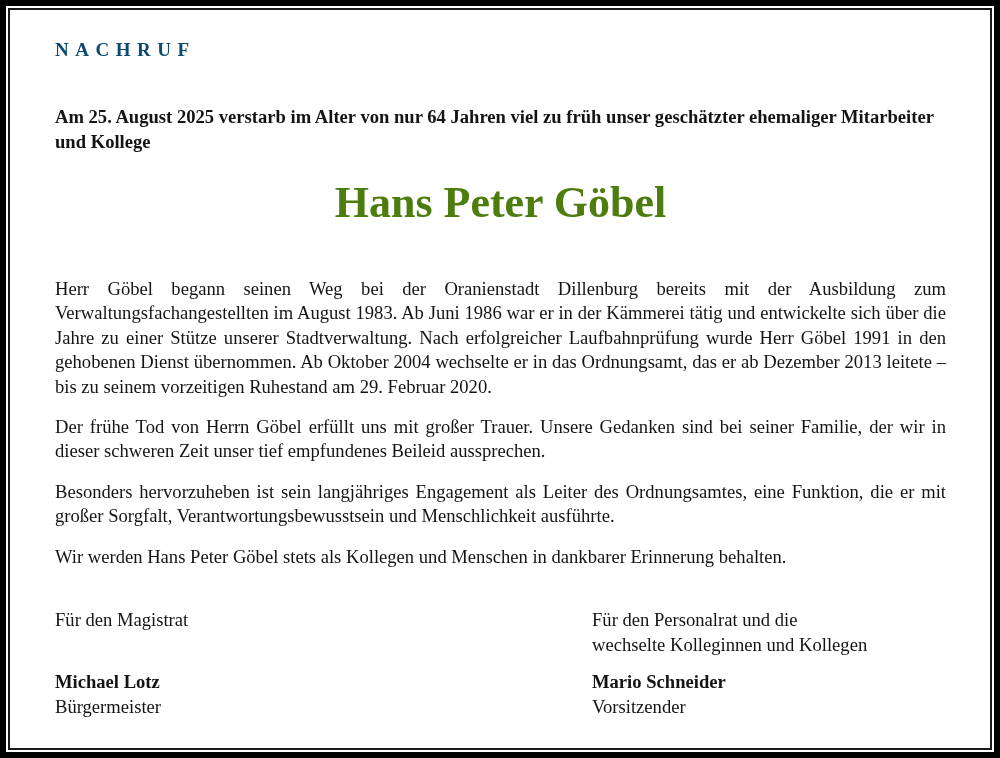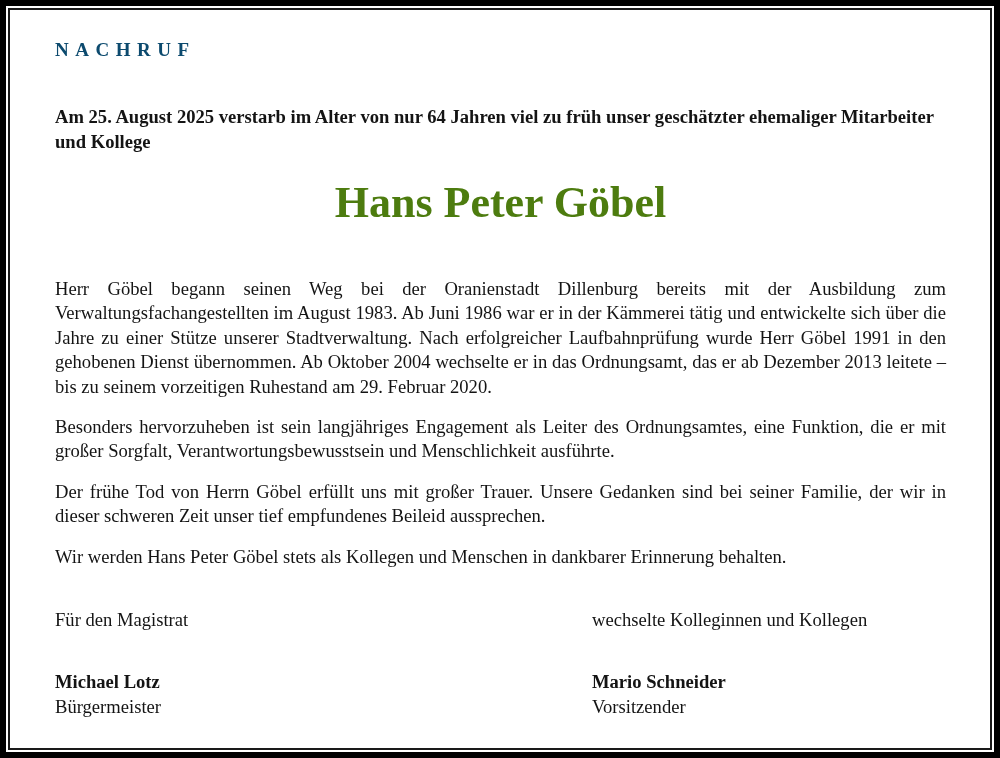--- a/index.html
+++ b/index.html
@@ -115,34 +115,35 @@
 
 <div class="content">
   <div class="heading">NACHRUF</div>
 
   <div class="intro">Am 25. August 2025 verstarb im Alter von nur 64 Jahren viel zu früh unser geschätzter ehemaliger Mitarbeiter und Kollege</div>
 
   <div class="name">Hans Peter Göbel</div>
 
   <div class="body-text">
     <p>Herr Göbel begann seinen Weg bei der Oranienstadt Dillenburg bereits mit der Ausbildung zum Verwaltungsfachangestellten im August 1983. Ab Juni 1986 war er in der Kämmerei tätig und entwickelte sich über die Jahre zu einer Stütze unserer Stadtverwaltung. Nach erfolgreicher Laufbahnprüfung wurde Herr Göbel 1991 in den gehobenen Dienst übernommen. Ab Oktober 2004 wechselte er in das Ordnungsamt, das er ab Dezember 2013 leitete – bis zu seinem vorzeitigen Ruhestand am 29. Februar 2020.</p>
+    <p>Der frühe Tod von Herrn Göbel erfüllt uns mit großer Trauer. Unsere Gedanken sind bei seiner Familie, der wir in dieser schweren Zeit unser tief empfundenes Beileid aussprechen.</p>
     <p>Besonders hervorzuheben ist sein langjähriges Engagement als Leiter des Ordnungsamtes, eine Funktion, die er mit großer Sorgfalt, Verantwortungsbewusstsein und Menschlichkeit ausführte.</p>
-    <p>Der frühe Tod von Herrn Göbel erfüllt uns mit großer Trauer. Unsere Gedanken sind bei seiner Familie, der wir in dieser schweren Zeit unser tief empfundenes Beileid aussprechen.</p>
     <p class="last-line-left">Wir werden Hans Peter Göbel stets als Kollegen und Menschen in dankbarer Erinnerung behalten.</p>
   </div>
 
   <div class="signatures">
     <div class="sig-col sig-left">
       <div class="sig-org">
         <div>Für den Magistrat</div>
       </div>
       <div class="sig-name">Michael Lotz</div>
       <div class="sig-role">Bürgermeister</div>
     </div>
     <div class="sig-col sig-right">
       <div class="sig-org">
+        <div>Für den Personalrat und die</div>
         <div>wechselte Kolleginnen und Kollegen</div>
       </div>
       <div class="sig-name">Mario Schneider</div>
       <div class="sig-role">Vorsitzender</div>
     </div>
   </div>
 </div>
 
 </body></html>

